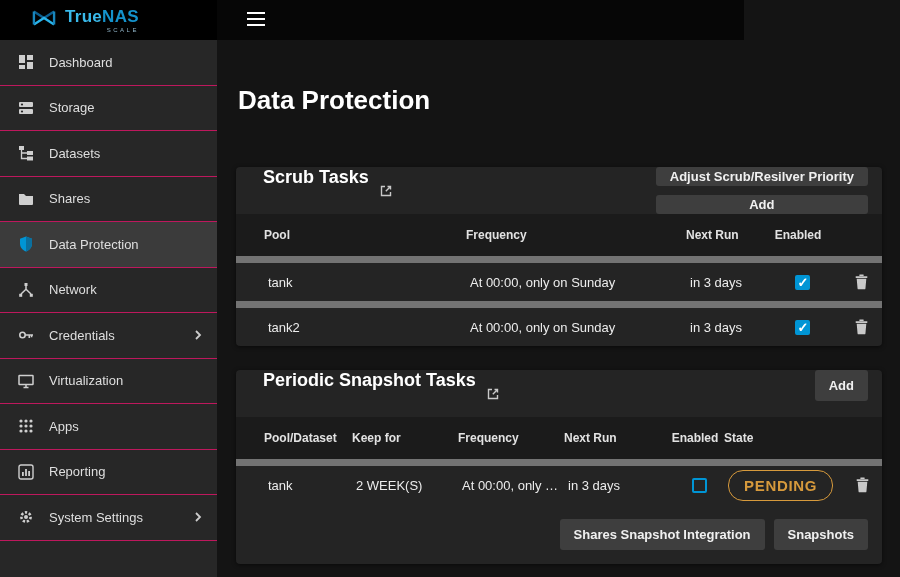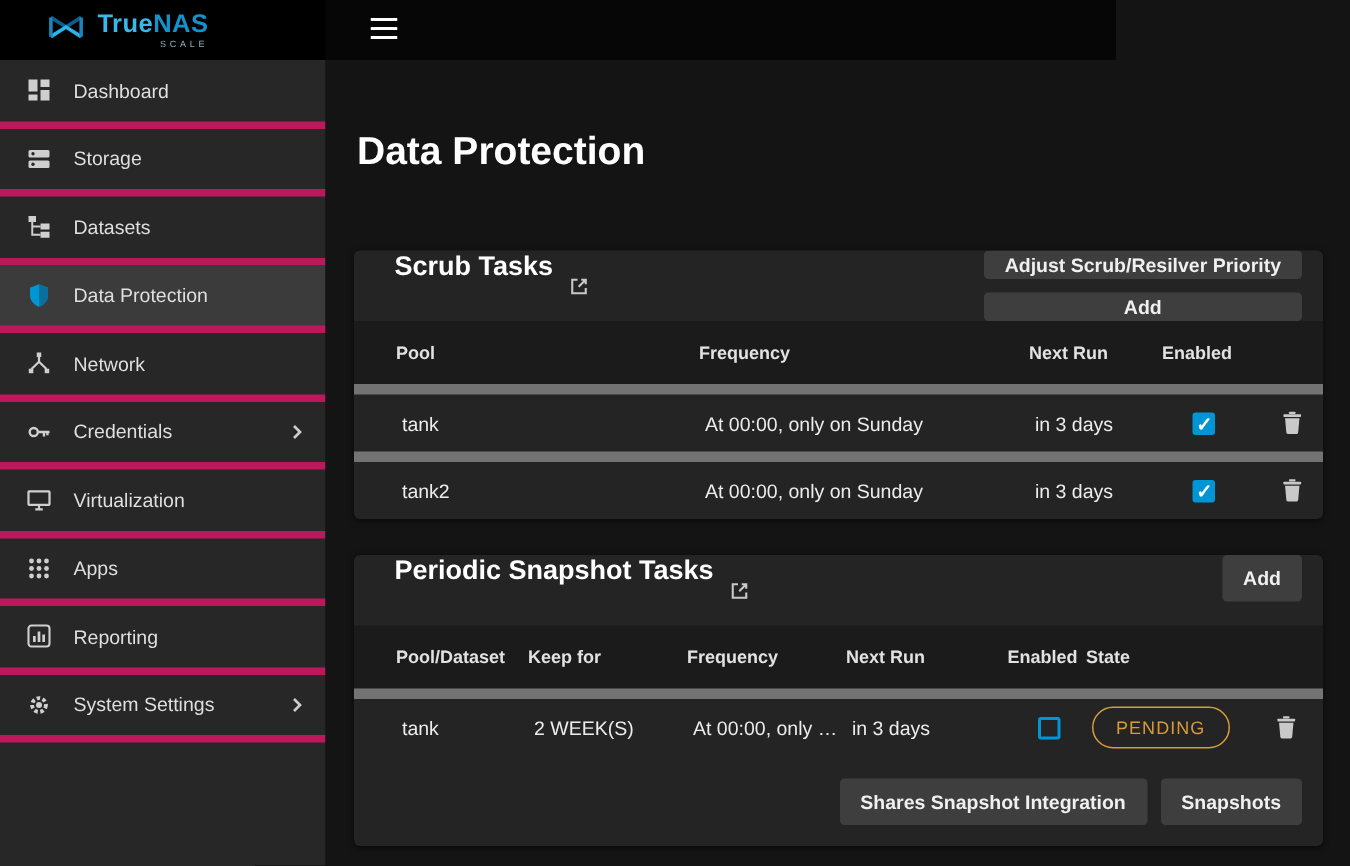--- a/index.html
+++ b/index.html
@@ -29,21 +29,21 @@
   .menu-btn { margin-left:26px; background:none; border:none; cursor:pointer; padding:4px; }
 
   
   .sidebar {
     position:absolute; top:40px; left:0; width:217px; height:537px;
     background:#272727;
   }
   .side-item {
     height:45.5px; display:flex; align-items:center; gap:15px;
     padding:0 14px 0 17px; font-size:13px; color:#dfdfdf;
-    border-bottom:5px solid #be185d; cursor:pointer;
+    border-bottom:1px solid #be185d; cursor:pointer;
   }
   .side-item.active { background:#3b3b3b; }
   .sicon { width:17px; height:17px; display:flex; align-items:center; justify-content:center; flex:0 0 17px; }
   .chev { margin-left:auto; display:flex; align-items:center; }
 
   
   .main { position:absolute; top:40px; left:217px; width:683px; height:537px; background:#141414; }
   .page-title { position:absolute; left:21px; top:45px; font-size:26px; font-weight:700; color:#ffffff; }
 
   .card {
@@ -79,21 +79,21 @@
   .checkbox.checked { background:#0095d5; }
   .checkbox.checked::after {
     content:"\2713"; position:absolute; left:1px; top:-2px;
     font-size:13px; font-weight:700; color:#fff;
   }
 
   .icon-btn { background:none; border:none; cursor:pointer; padding:3px; display:flex; align-items:center; }
 
   .state-pill {
     display:inline-block; border:1px solid #d79a3c; color:#d79a3c; background:transparent;
-    font-size:12px; font-weight:400; letter-spacing:0.7px;
+    font-size:15px; font-weight:700; letter-spacing:0.7px;
     padding:6px 15px; border-radius:15px; cursor:pointer; font-family:inherit;
   }
 
   .card-footer { display:flex; justify-content:flex-end; gap:9px; padding:15px 14px 14px 0; }
 </style>
 </head>
 <body>
 
 <div class="topbar">
   <div class="logo-area">
@@ -159,20 +159,28 @@
       <svg width="16" height="16" viewBox="0 0 16 16">
           <rect x="1" y="1" width="5" height="4" fill="#cfcfcf"></rect>
           <rect x="9" y="6" width="6" height="4" fill="#cfcfcf"></rect>
           <rect x="9" y="11.5" width="6" height="4" fill="#cfcfcf"></rect>
           <path d="M3.5 5 V8 H9 M3.5 8 V13.5 H9" fill="none" stroke="#cfcfcf" stroke-width="1.3"></path>
         </svg>
     </span>
     <span>Datasets</span>
   </div>
 
+  <div class="side-item">
+    <span class="sicon">
+      <svg width="16" height="16" viewBox="0 0 16 16">
+          <path fill="#cfcfcf" d="M1 3 h5 l2 2 h7 v8 a1 1 0 0 1 -1 1 h-12 a1 1 0 0 1 -1 -1 z"></path>
+        </svg>
+    </span>
+    <span>Shares</span>
+  </div>
 
   <div class="side-item active">
     <span class="sicon">
       <svg width="16" height="16" viewBox="0 0 16 16">
           <path fill="#0095d5" d="M8 0.5 L14 2.8 V7.5 C14 11.5 11.4 14.3 8 15.5 C4.6 14.3 2 11.5 2 7.5 V2.8 Z"></path>
           <path fill="#0b6f9e" d="M8 0.5 L14 2.8 V7.5 C14 11.5 11.4 14.3 8 15.5 Z"></path>
         </svg>
     </span>
     <span>Data Protection</span>
   </div>

